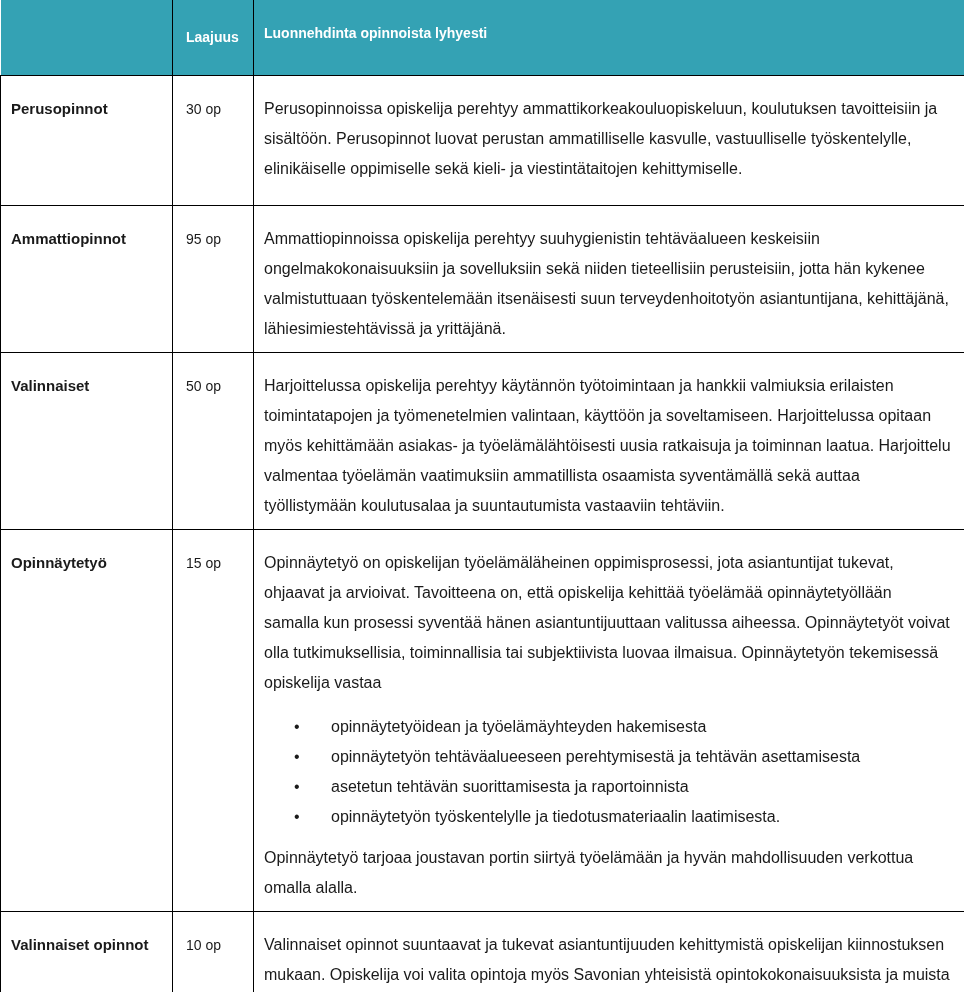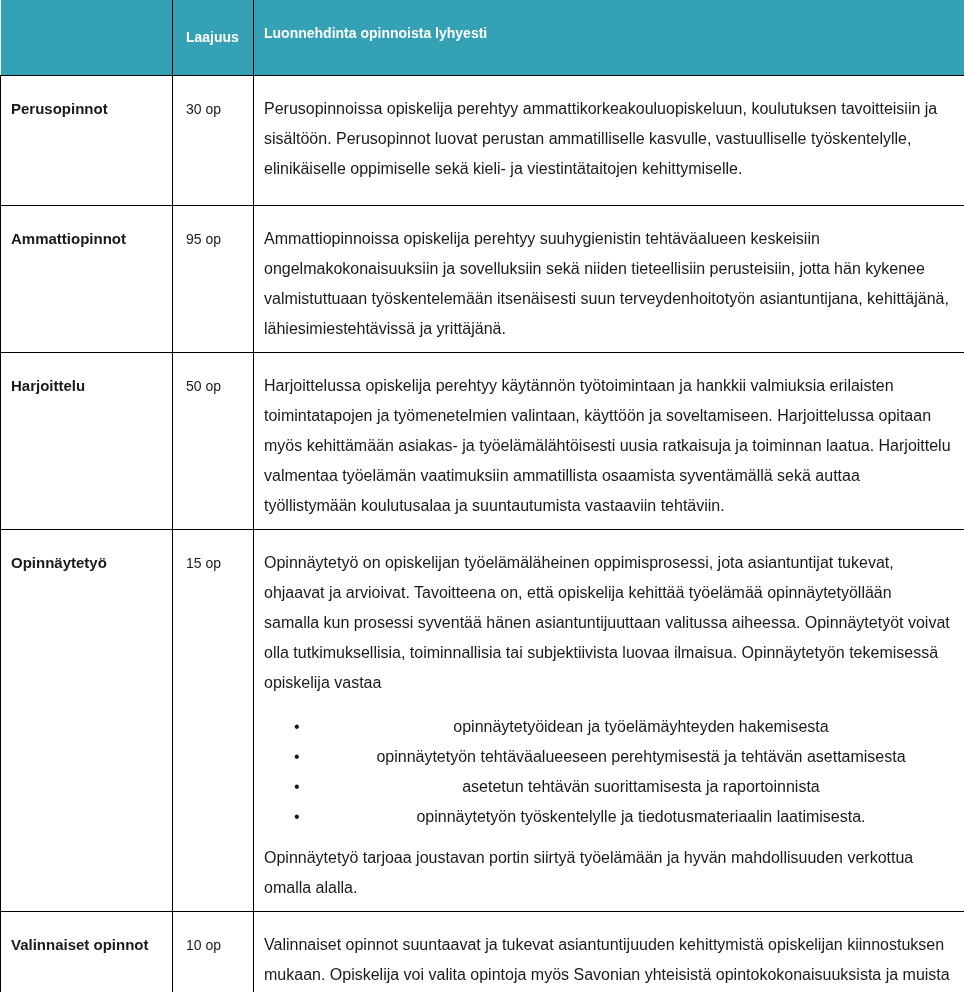--- a/index.html
+++ b/index.html
@@ -63,21 +63,20 @@
   }
   td.c3 p {
     margin: 0;
     line-height: 30px;
   }
   td.c3 p.outro { margin-top: 11px; }
   ul.bullets {
     list-style: none;
     margin: 14px 0 0 0;
     padding: 0 0 0 30px;
-    text-align: center;
   }
   ul.bullets li {
     position: relative;
     padding-left: 37px;
     line-height: 30px;
   }
   ul.bullets li::before {
     content: "\2022";
     position: absolute;
     left: 0;
@@ -109,21 +108,21 @@
       </td>
     </tr>
     <tr class="h-r2">
       <td class="c1">Ammattiopinnot</td>
       <td class="c2">95 op</td>
       <td class="c3">
         <p>Ammattiopinnoissa opiskelija perehtyy suuhygienistin tehtäväalueen keskeisiin ongelmakokonaisuuksiin ja sovelluksiin sekä niiden tieteellisiin perusteisiin, jotta hän kykenee valmistuttuaan työskentelemään itsenäisesti suun terveydenhoitotyön asiantuntijana, kehittäjänä, lähiesimiestehtävissä ja yrittäjänä.</p>
       </td>
     </tr>
     <tr class="h-r3">
-      <td class="c1">Harjoittelu</td>
+      <td class="c1">Valinnaiset</td>
       <td class="c2">50 op</td>
       <td class="c3">
         <p>Harjoittelussa opiskelija perehtyy käytännön työtoimintaan ja hankkii valmiuksia erilaisten toimintatapojen ja työmenetelmien valintaan, käyttöön ja soveltamiseen.  Harjoittelussa opitaan myös kehittämään asiakas- ja työelämälähtöisesti uusia ratkaisuja ja toiminnan laatua.  Harjoittelu valmentaa työelämän vaatimuksiin ammatillista osaamista syventämällä sekä auttaa työllistymään koulutusalaa ja suuntautumista vastaaviin tehtäviin.</p>
       </td>
     </tr>
     <tr class="h-r4">
       <td class="c1">Opinnäytetyö</td>
       <td class="c2">15 op</td>
       <td class="c3">
         <p>Opinnäytetyö on opiskelijan työelämäläheinen oppimisprosessi, jota asiantuntijat tukevat, ohjaavat ja arvioivat. Tavoitteena on, että opiskelija kehittää työelämää opinnäytetyöllään samalla kun prosessi syventää hänen asiantuntijuuttaan valitussa aiheessa.  Opinnäytetyöt voivat olla tutkimuksellisia, toiminnallisia tai subjektiivista luovaa ilmaisua. Opinnäytetyön tekemisessä opiskelija vastaa</p>

